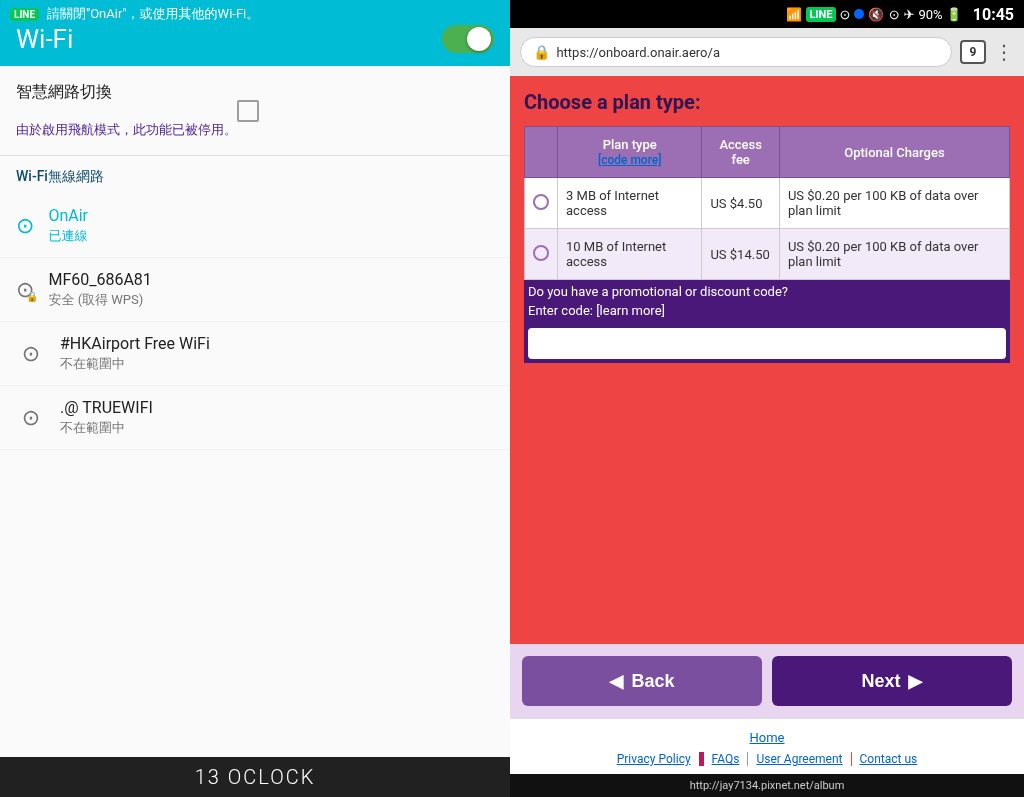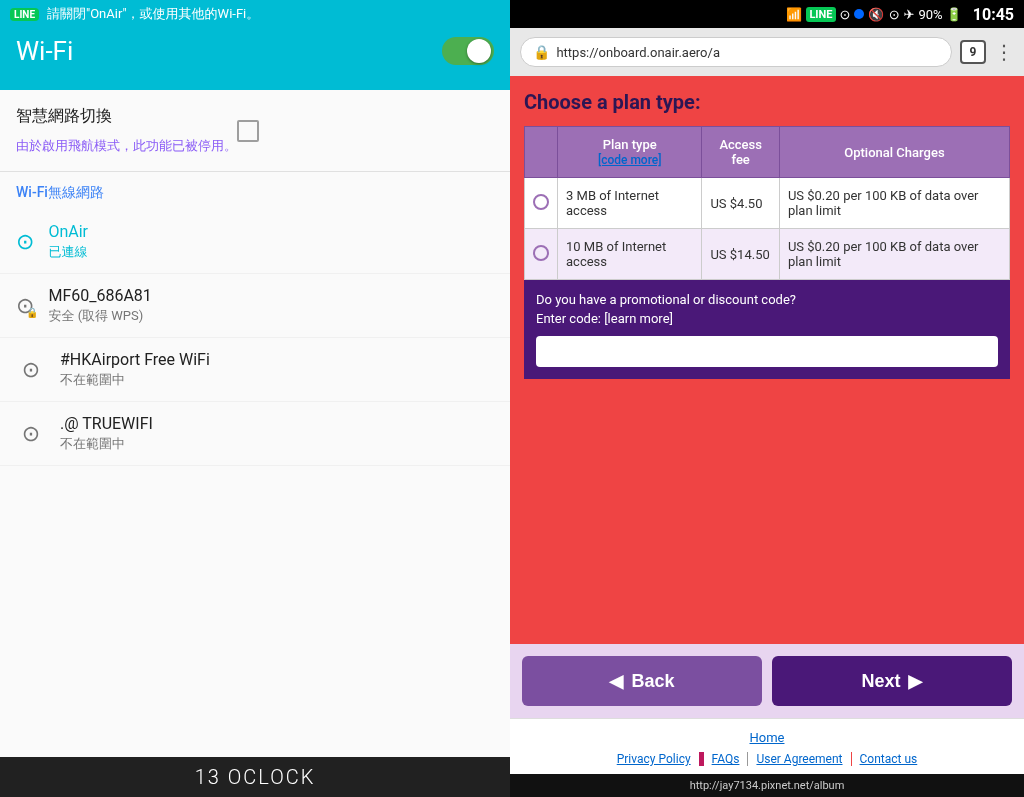--- a/index.html
+++ b/index.html
@@ -50,21 +50,21 @@
       display: flex;
       flex-direction: column;
     }
 
     .wifi-header {
       background: #00BCD4;
       padding: 28px 16px 16px 16px;
       display: flex;
       align-items: center;
       justify-content: space-between;
-      height: 90px;
+      height: 66px;
     }
     .wifi-title {
       color: white;
       font-size: 26px;
       font-weight: 400;
     }
     .toggle-switch {
       width: 52px;
       height: 28px;
       background: #4CAF50;
@@ -90,33 +90,33 @@
       align-items: center;
       justify-content: flex-start;
     }
     .smart-network-text h3 {
       font-size: 16px;
       font-weight: 400;
       color: #212121;
     }
     .smart-network-text p {
       font-size: 13px;
-      color: #8b5cf6;
-      margin-top: 10px;
+      color: #4c1d95;
+      margin-top: 18px;
     }
     .checkbox-empty {
       width: 22px;
       height: 22px;
       border: 2px solid #9E9E9E;
       border-radius: 2px;
     }
 
     .wifi-networks-label {
       padding: 12px 16px 8px;
-      color: #3b82f6;
+      color: #0c4a6e;
       font-size: 14px;
       font-weight: 500;
     }
 
     .network-item {
       padding: 12px 16px;
       display: flex;
       align-items: center;
       gap: 14px;
       border-bottom: 1px solid #F0F0F0;
@@ -280,21 +280,21 @@
     .plan-link {
       color: #0066CC;
       text-decoration: underline;
       font-size: 12px;
     }
 
     
     .promo-section {
       background: #4A1878;
       color: white;
-      padding: 12px;
+      padding: 4px;
       margin-top: 0;
       font-size: 13px;
     }
     .promo-section p { margin-bottom: 4px; }
     .promo-input {
       width: 100%;
       background: white;
       border: none;
       border-radius: 4px;
       padding: 8px;

